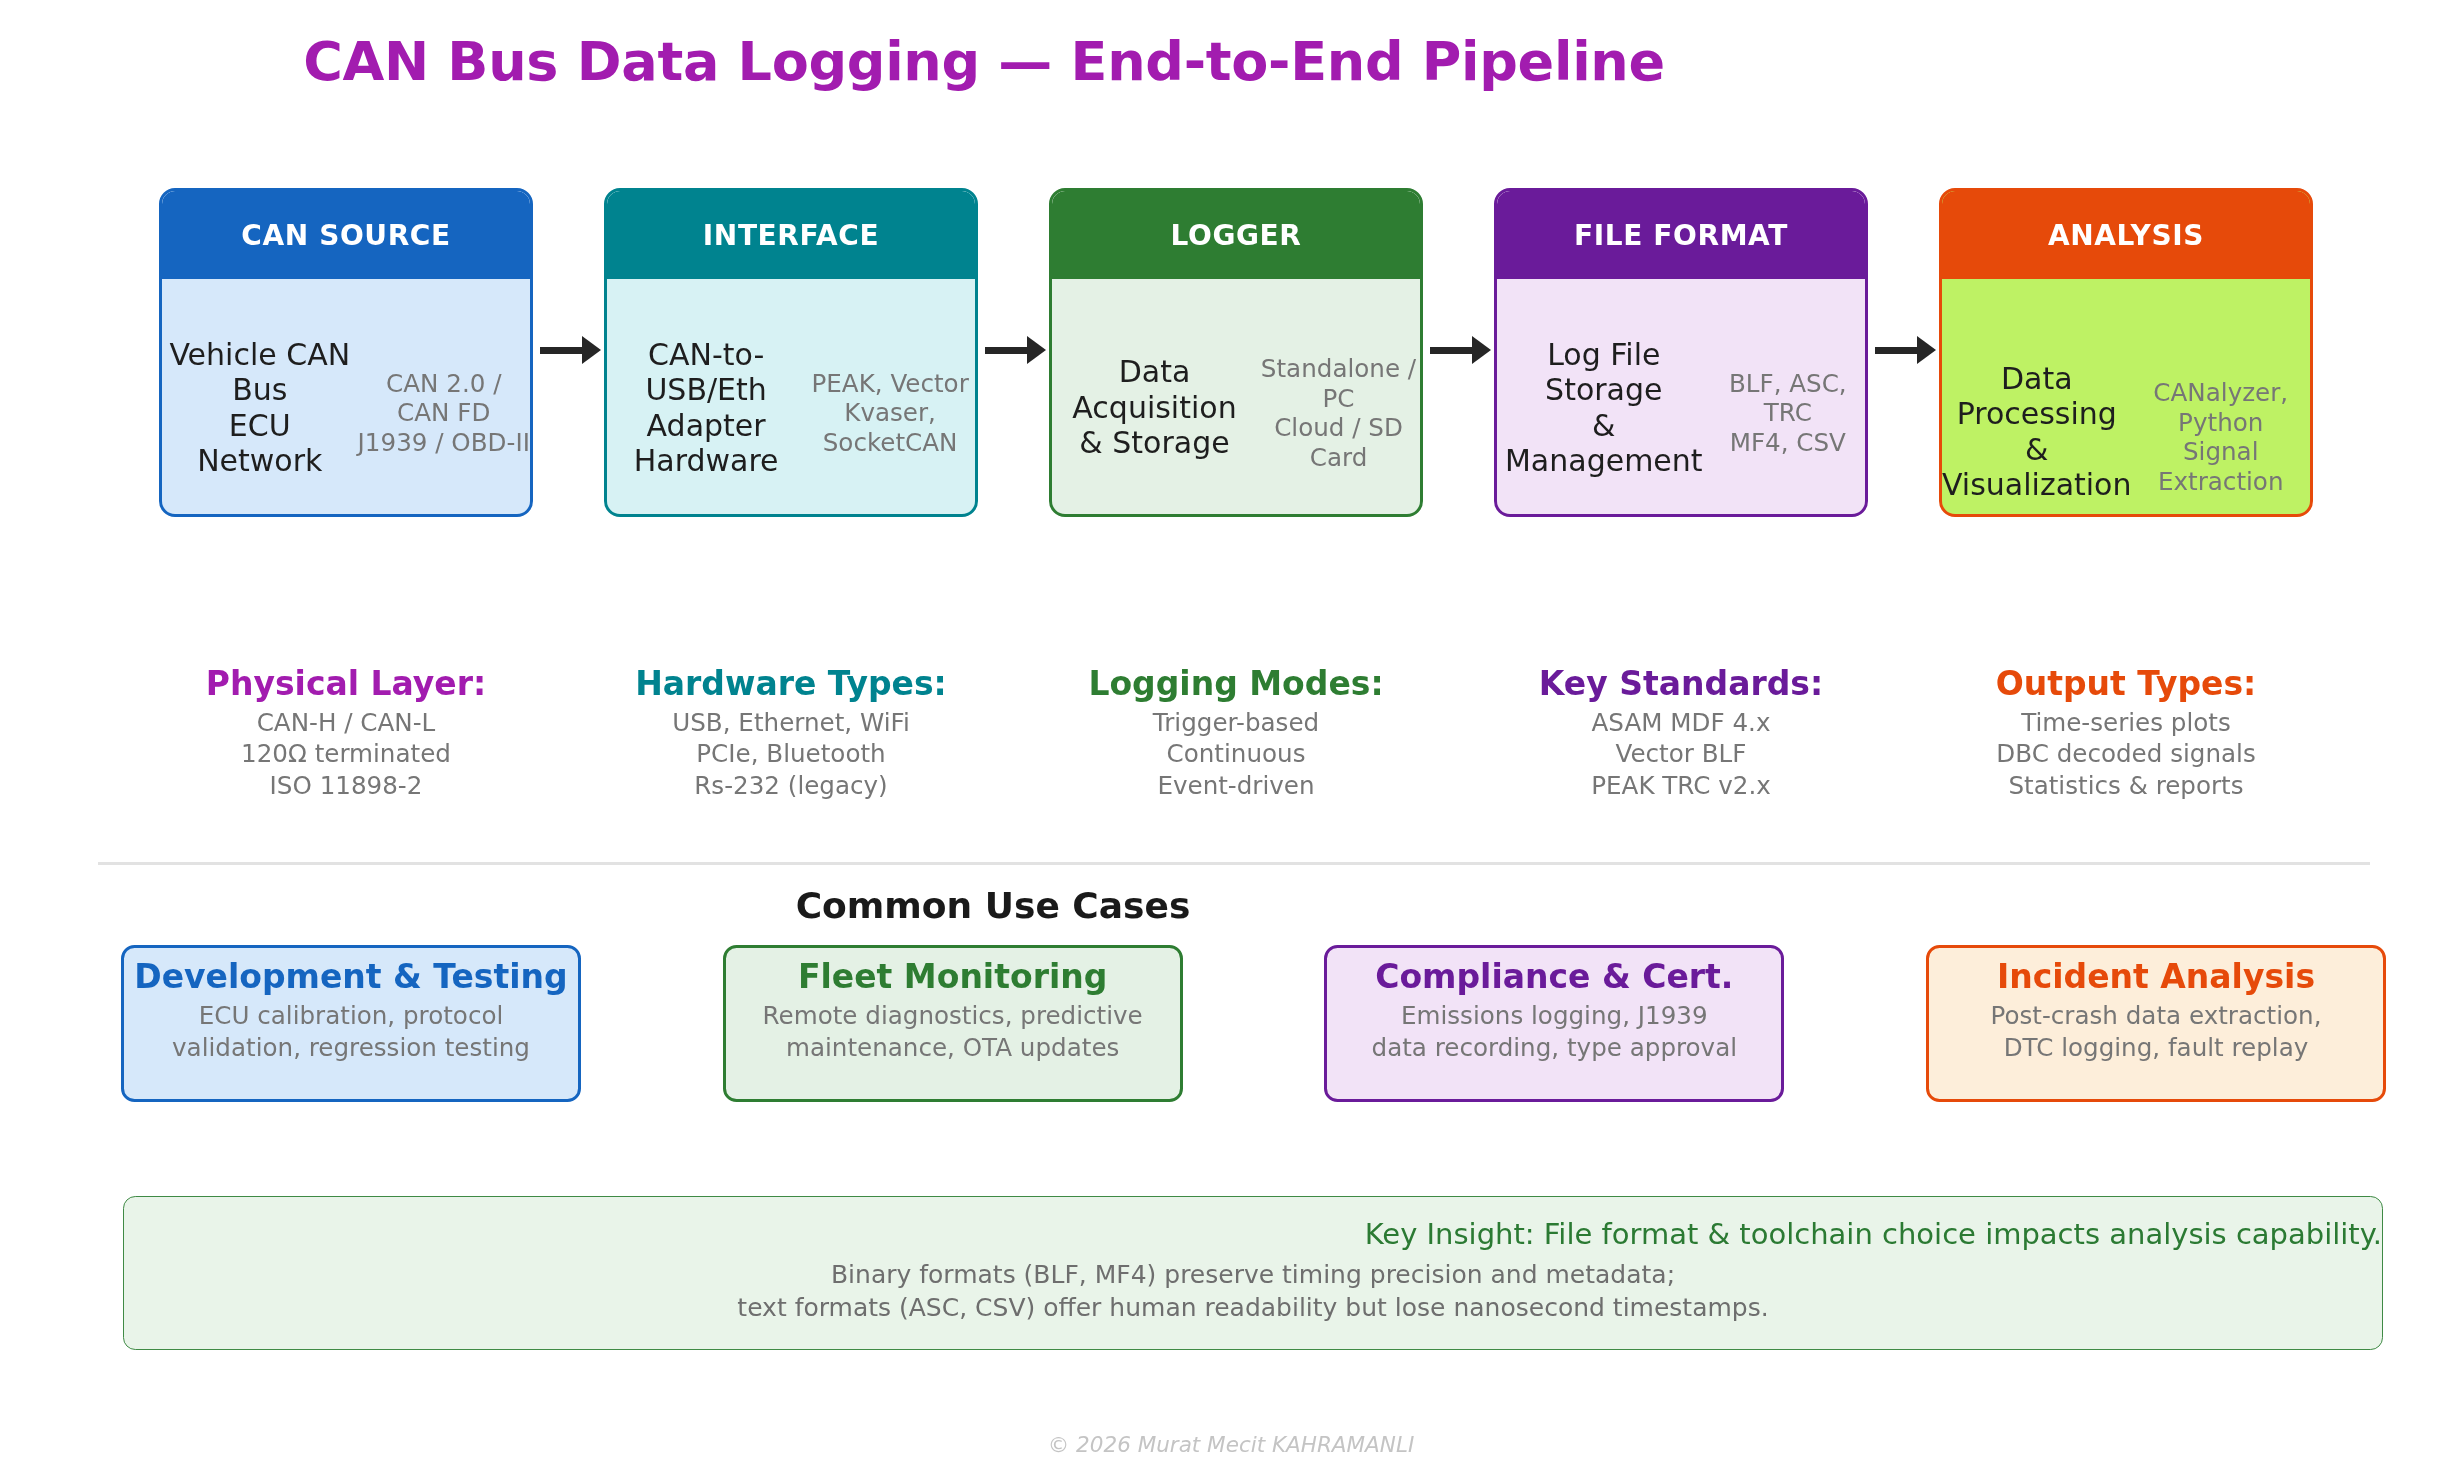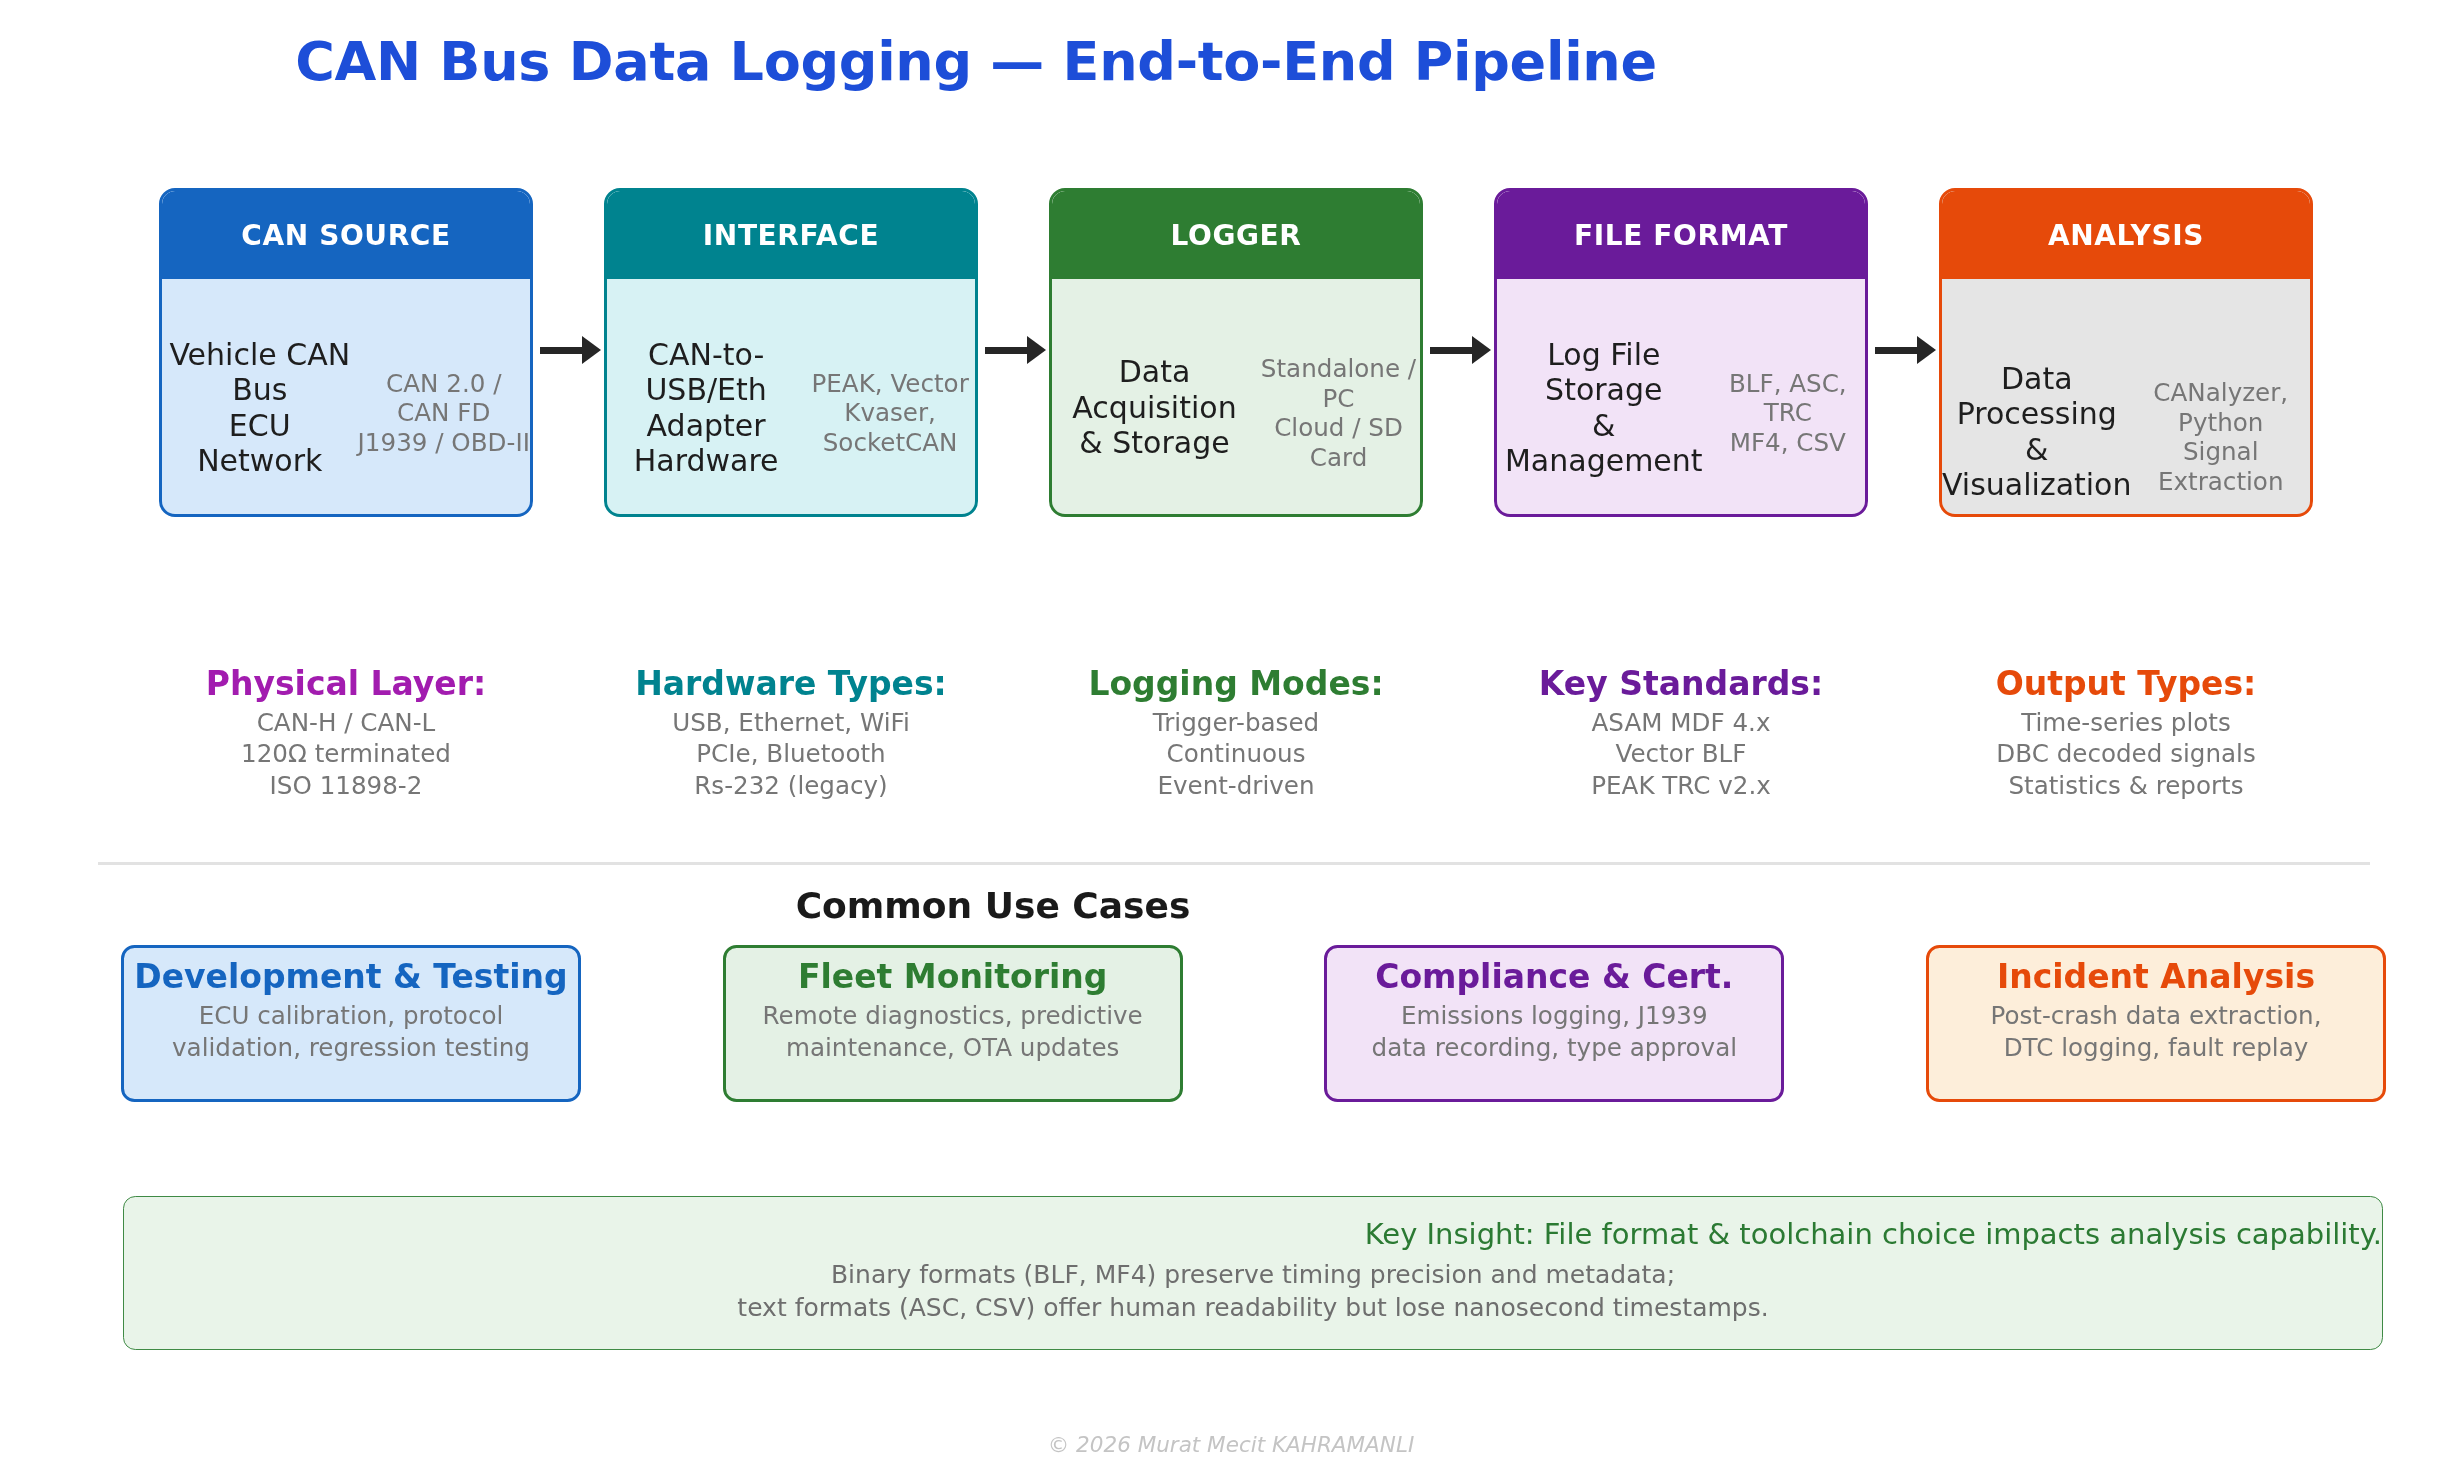--- a/index.html
+++ b/index.html
@@ -12,26 +12,26 @@
     height: 1477px;
     font-family: "DejaVu Sans", "Liberation Sans", sans-serif;
     position: relative;
     overflow: hidden;
   }
 
   
   .page-title {
     position: absolute;
     top: 29.5px;
-    left: 0;
+    left: 8px;
     width: 1952px;
     text-align: center;
     font-size: 54px;
     font-weight: bold;
-    color: #1d4ed8;
+    color: #a21caf;
     letter-spacing: -0.3px;
   }
 
   
   .pipeline {
     position: absolute;
     top: 188px;
     left: 159px;
     width: 2155px;
     height: 335px;
@@ -283,21 +283,21 @@
         <div class="stage-main">Log File Storage
 &amp; Management</div>
         <div class="stage-sub">BLF, ASC, TRC
 MF4, CSV</div>
       </div>
     </div>
     <div class="arrow">
       <div class="shaft"></div>
       <div class="head"></div>
     </div>
-    <div class="stage" style="border-color: rgb(230, 74, 10); background: #e5e5e5; gap: 48px;">
+    <div class="stage" style="border-color: rgb(230, 74, 10); background: #bef264; gap: 48px;">
       <div class="stage-header" style="background: rgb(230, 74, 10);">ANALYSIS</div>
       <div class="stage-body">
         <div class="stage-main">Data Processing
 &amp; Visualization</div>
         <div class="stage-sub">CANalyzer, Python
 Signal Extraction</div>
       </div>
     </div>
   </div>
 

